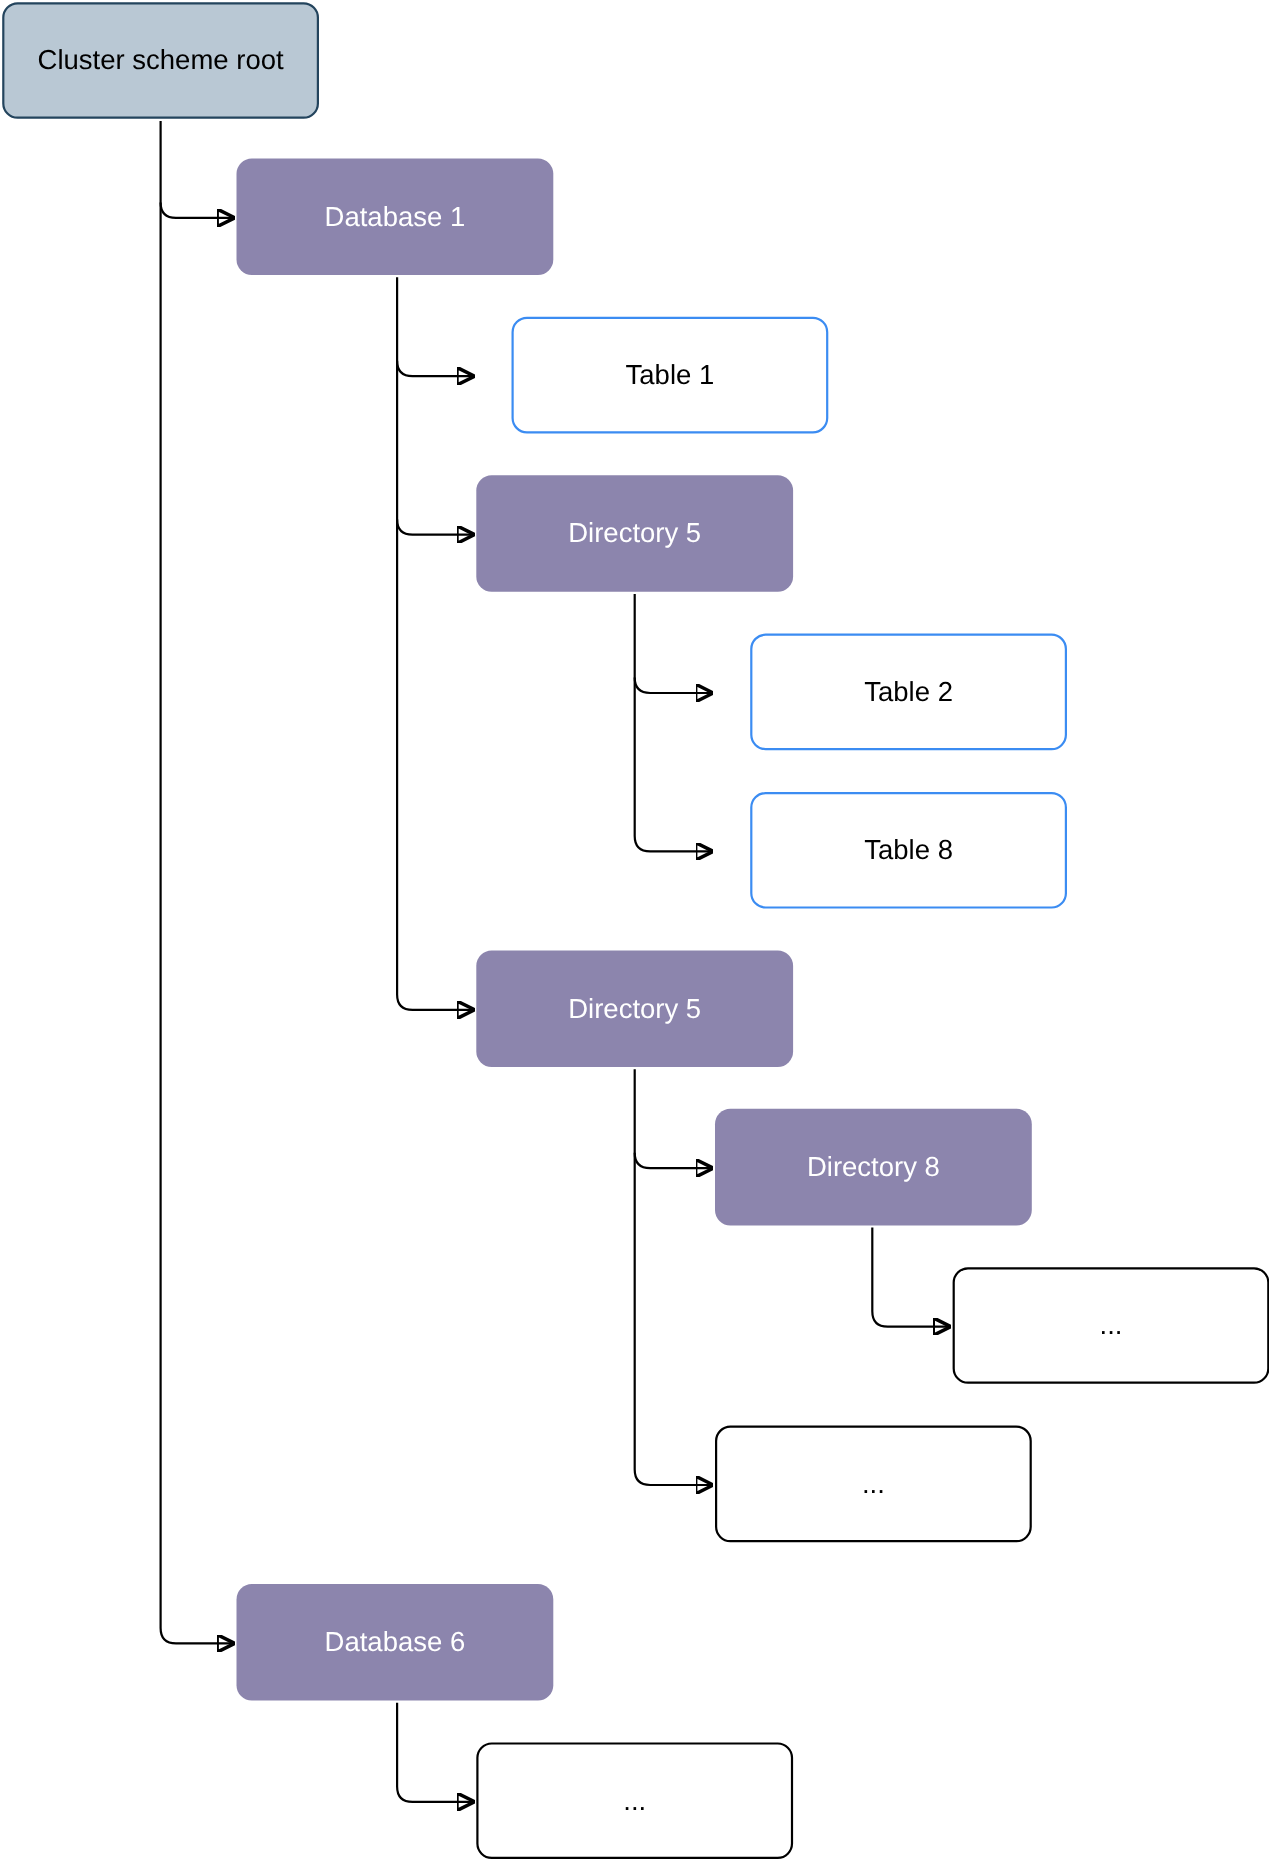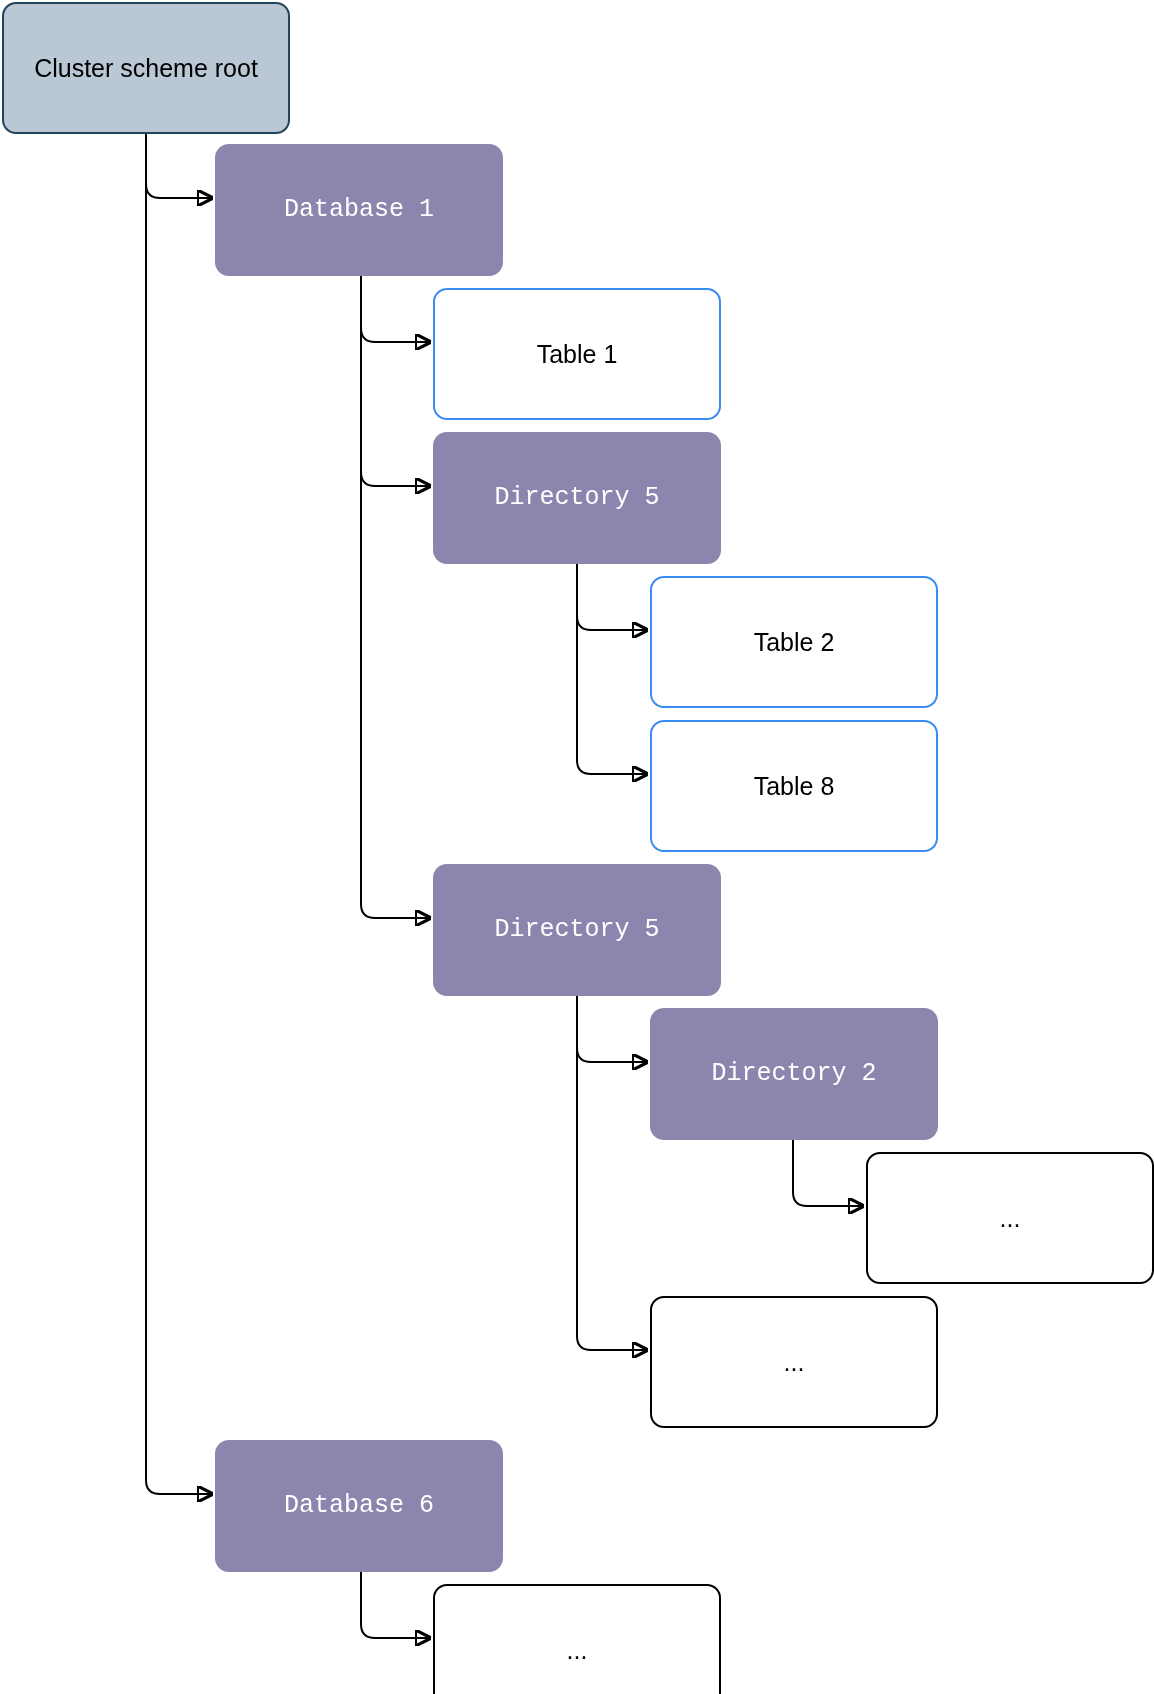--- a/index.html
+++ b/index.html
@@ -24,47 +24,47 @@
     pointer-events: none;
   }
   .edges path {
     stroke: #000000;
     stroke-width: 2;
     fill: none;
   }
   .node {
     position: absolute;
     width: 288px;
-    height: 132px;
+    height: 106px;
     border-radius: 14px;
     display: flex;
     align-items: center;
     justify-content: center;
     font-size: 25px;
     line-height: 1.2;
     text-align: center;
     box-sizing: border-box;
     color: #000000;
     background: #ffffff;
   }
   .node.root {
     background: #b9c8d4;
     border: 2px solid #23445d;
     color: #000000;
   }
   .node.directory {
     background: #8c85ad;
     border: none;
     color: #ffffff;
-    font-family: Liberation Mono, monospace;
   }
   .node.table {
     background: #ffffff;
     border: 2px solid #3b8cf2;
     color: #000000;
+    margin-left: 32px;
   }
   .node.placeholder {
     background: #ffffff;
     border: 2px solid #000000;
     color: #000000;
   }
 </style>
 </head>
 <body>
 
@@ -96,21 +96,21 @@
   <div class="node table" style="left:433px; top:288px;">Table 1</div>
 
   <div class="node directory" style="left:433px; top:432px;">Directory 5</div>
 
   <div class="node table" style="left:650px; top:576px;">Table 2</div>
 
   <div class="node table" style="left:650px; top:720px;">Table 8</div>
 
   <div class="node directory" style="left:433px; top:864px;">Directory 5</div>
 
-  <div class="node directory" style="left:650px; top:1008px;">Directory 2</div>
+  <div class="node directory" style="left:650px; top:1008px;">Directory 8</div>
 
   <div class="node placeholder" style="left:866px; top:1152px;">...</div>
 
   <div class="node placeholder" style="left:650px; top:1296px;">...</div>
 
   <div class="node directory" style="left:215px; top:1440px;">Database 6</div>
 
   <div class="node placeholder" style="left:433px; top:1584px;">...</div>
 
 </div>

